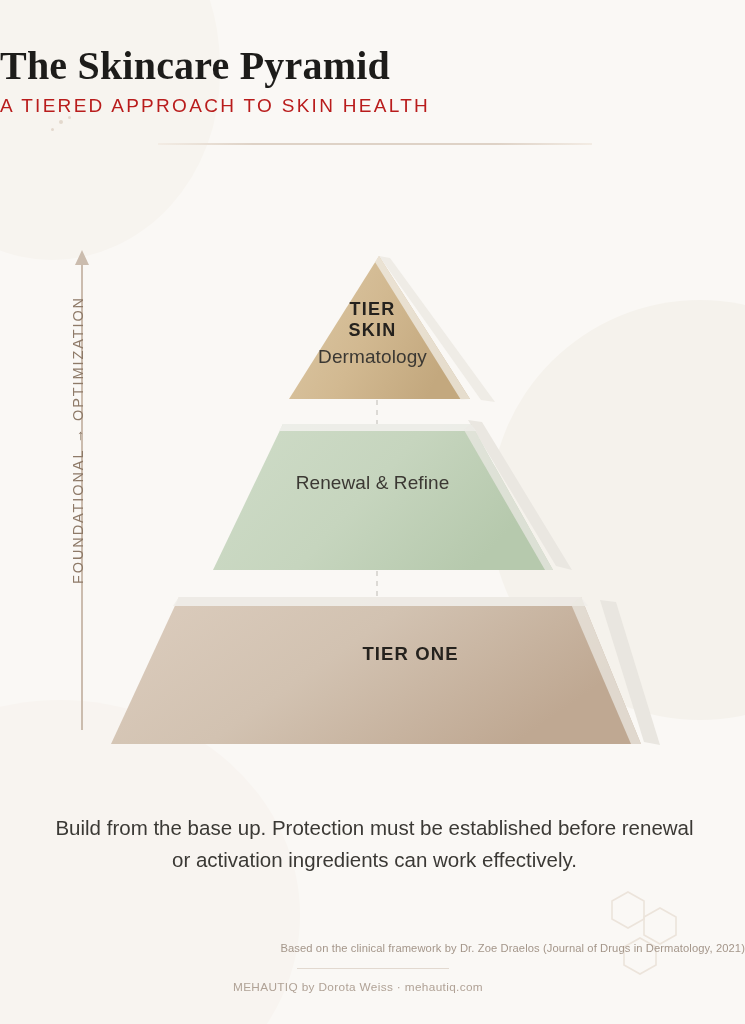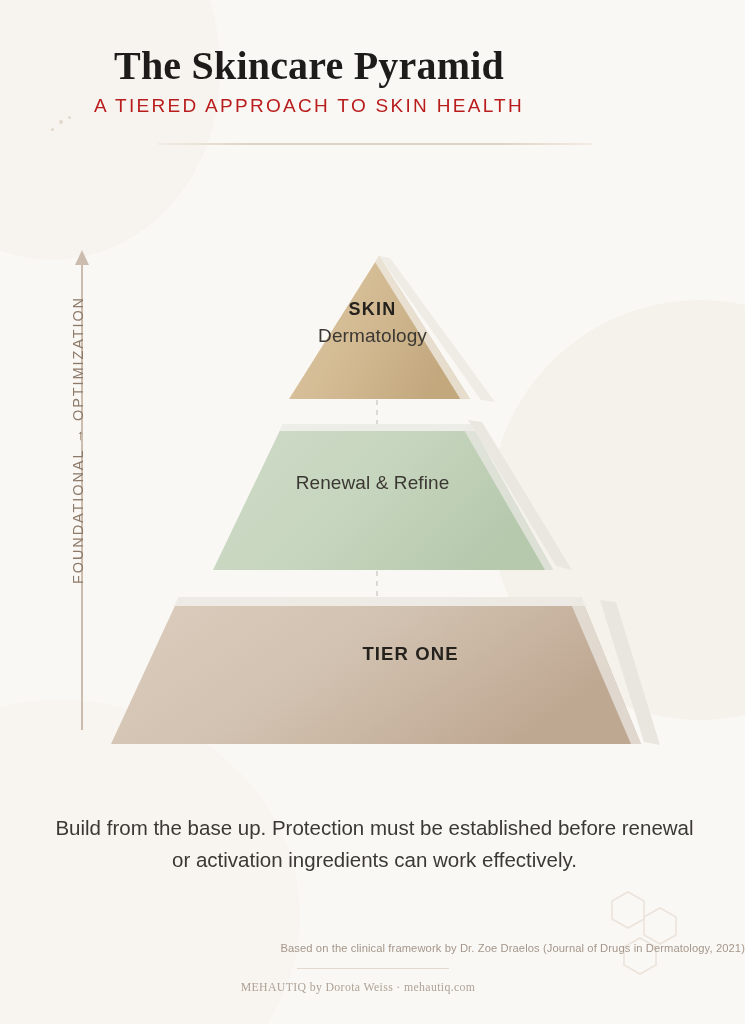--- a/index.html
+++ b/index.html
@@ -60,21 +60,21 @@
   .speck.s1 { left: 51px; top: 128px; width: 3px; height: 3px; }
   .speck.s2 { left: 59px; top: 120px; width: 4px; height: 4px; }
   .speck.s3 { left: 68px; top: 116px; width: 3px; height: 3px; }
 
   
   .header {
     position: absolute;
     left: 0;
     top: 44px;
     width: 618px;
-    text-align: center;
+    text-align: left;
   }
   .title {
     font-family: "Liberation Serif", "DejaVu Serif", serif;
     font-size: 40px;
     font-weight: 700;
     color: #1d1c1a;
     letter-spacing: 0.2px;
     margin: 0;
     line-height: 1.12;
   }
@@ -206,21 +206,20 @@
   }
   .brandline {
     position: absolute;
     left: 0;
     top: 980px;
     width: 716px;
     text-align: center;
     font-size: 11.8px;
     color: #b0a296;
     letter-spacing: 0.35px;
-    font-family: Liberation Serif, serif;
   }
 
   .hexes {
     position: absolute;
     left: 606px;
     top: 886px;
     width: 96px;
     height: 96px;
     pointer-events: none;
   }
@@ -292,20 +291,21 @@
 
       <g>
         <polygon points="179,597 581,597 641,744 111,744" fill="url(#g1)"></polygon>
         <polygon points="179,597 581,597 588,606 173,606" fill="#f0eee9" opacity="0.92"></polygon>
         <polygon points="581,597 641,744 631,744 571,604" fill="#ebe8e2" opacity="0.75"></polygon>
       </g>
     </svg>
   </div>
 
   <div class="tier-text t3-text">
+    <div class="tier-head">TIER</div>
     <div class="tier-head">SKIN</div>
     <div class="tier-sub">Dermatology</div>
   </div>
 
   <div class="tier-text t2-text">
     <div class="tier-sub">Renewal &amp; Refine</div>
   </div>
 
   <div class="tier-text t1-text">
     <div class="tier-head">TIER ONE</div>

